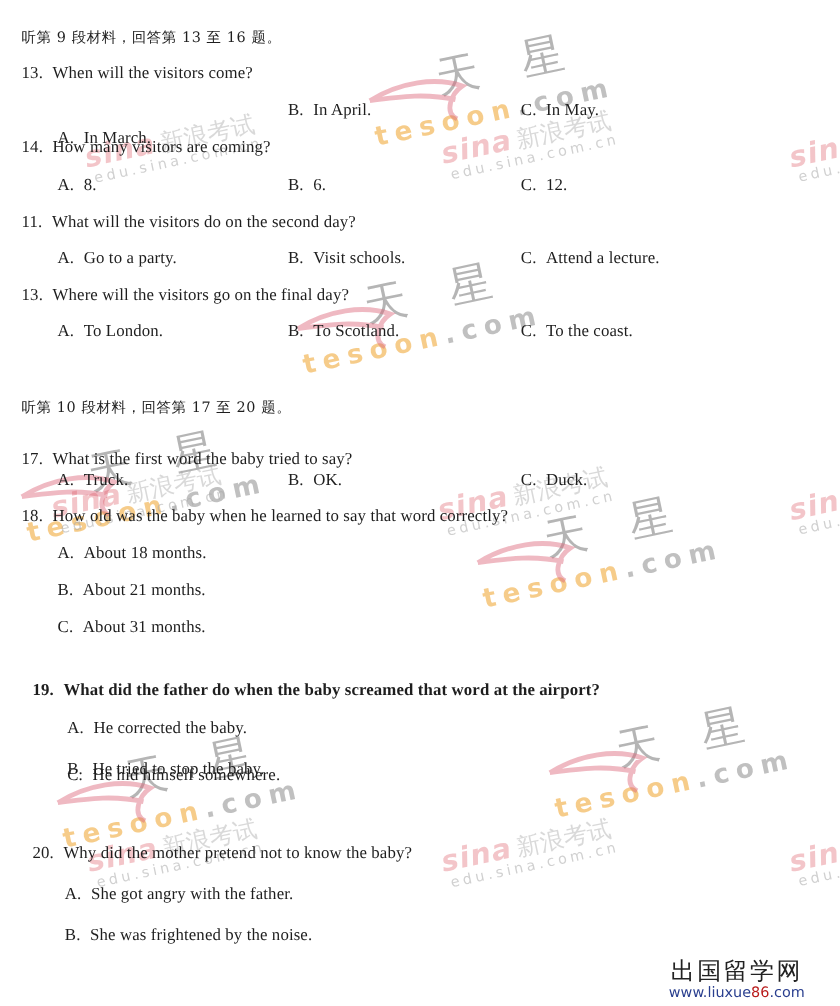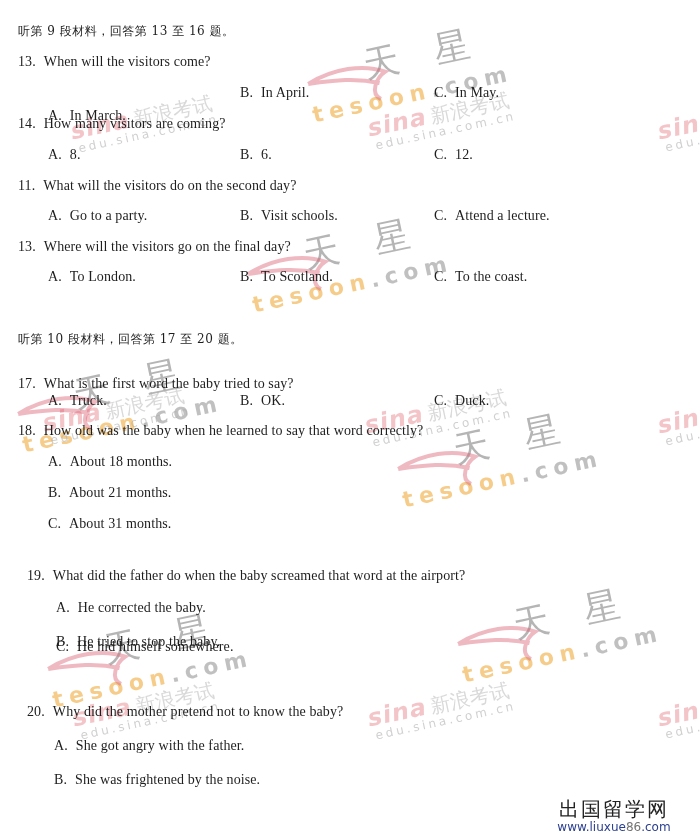--- a/index.html
+++ b/index.html
@@ -114,21 +114,21 @@
       line-height: 22px;
       color: #222222;
       letter-spacing: 2px;
     }
     .logo-url {
       font-size: 12px;
       line-height: 14px;
       color: #2a3f8f;
     }
     .logo-url .accent {
-      color: #737373;
+      color: #b91c1c;
     }
   </style>
 </head>
 <body>
 
 <div class="page">
 
   <div class="wm wm-tesoon" style="left:300px; top:55px;">
     <svg class="ts-bird" width="110" height="50" viewBox="0 0 110 50">
       <path d="M2 18 C30 8 60 10 80 22 C70 26 60 40 70 48 M2 18 C30 20 50 22 72 32" fill="none" stroke="rgba(220,100,120,0.45)" stroke-width="4"></path>
@@ -289,21 +289,21 @@
   <div class="line" style="left:48px; top:453px;">
     <span class="opt-letter">A.</span><span>About 18 months.</span>
   </div>
   <div class="line" style="left:48px; top:484px;">
     <span class="opt-letter">B.</span><span>About 21 months.</span>
   </div>
   <div class="line" style="left:48px; top:515px;">
     <span class="opt-letter">C.</span><span>About 31 months.</span>
   </div>
 
-  <div class="line" style="left:27px; top:567px;">
+  <div class="line" style="left:27px; top:567px;font-weight:bold;">
     <span class="qnum">19.</span><span>What did the father do when the baby screamed that word at the airport?</span>
   </div>
   <div class="line" style="left:56px; top:599px;">
     <span class="opt-letter">A.</span><span>He corrected the baby.</span>
   </div>
   <div class="line" style="left:56px; top:633px;">
     <span class="opt-letter">B.</span><span>He tried to stop the baby.</span>
   </div>
   <div class="line" style="left:56px; top:638px;">
     <span class="opt-letter">C.</span><span>He hid himself somewhere.</span>

